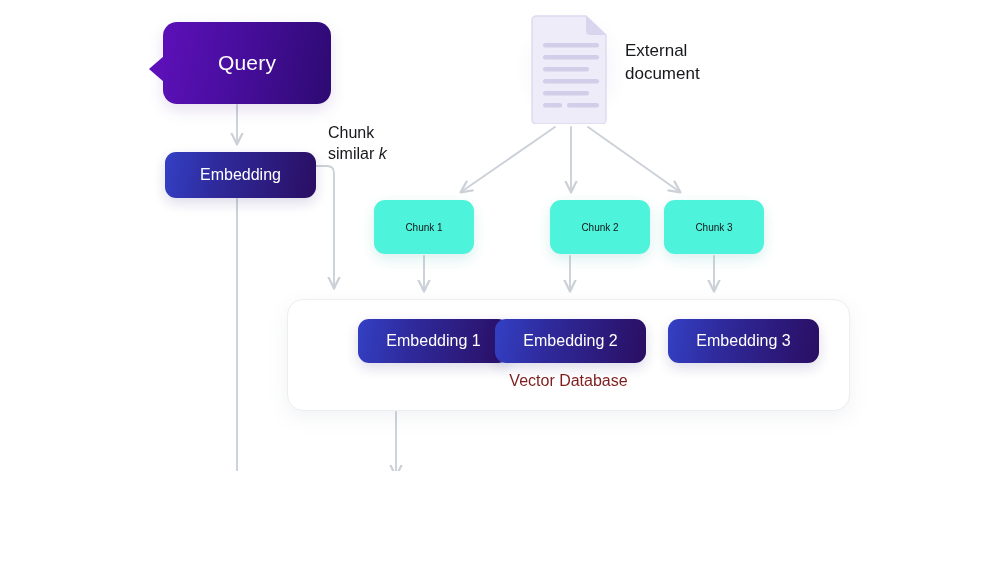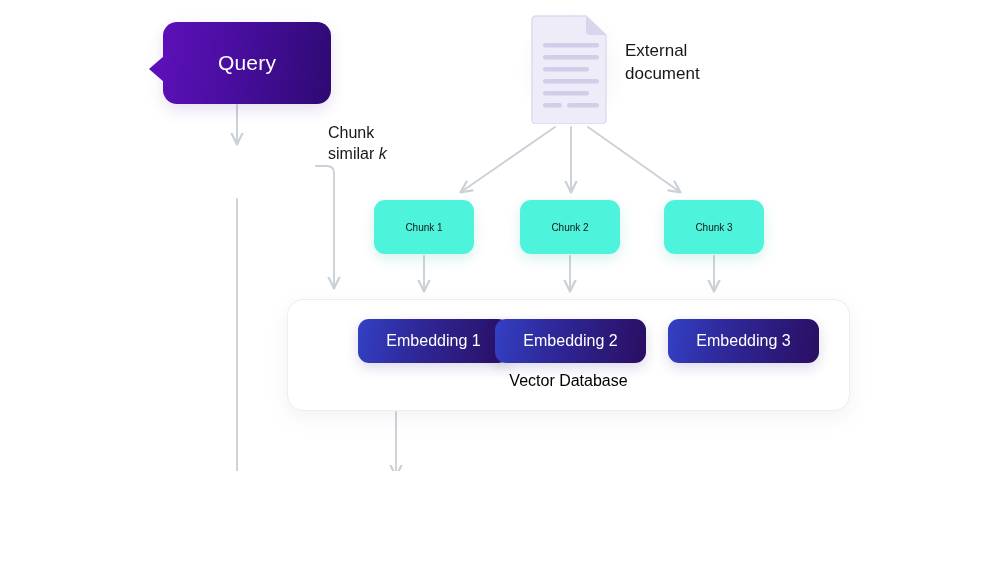--- a/index.html
+++ b/index.html
@@ -100,41 +100,41 @@
   .chunk {
     width: 100px; height: 54px;
     top: 200px;
     border-radius: 11px;
     background: #4df3da;
     color: #14161a;
     font-size: 10px;
     box-shadow: 0 5px 13px rgba(40,180,160,.18);
   }
   #chunk-1 { left: 374px; }
-  #chunk-2 { left: 520px; }
+  #chunk-2 { left: 550px; }
   #chunk-3 { left: 664px; }
 
   
   #vector-db {
     position: absolute;
     left: 287px; top: 299px;
     width: 563px; height: 112px;
     background: #ffffff;
     border: 1px solid #eceef1;
     border-radius: 16px;
     box-shadow: 0 6px 20px rgba(120,125,150,.10);
     box-sizing: border-box;
   }
   #vector-db-label {
     position: absolute;
     left: 0; right: 0;
     top: 72px;
     text-align: center;
     font-size: 16px;
-    color: #000000;
+    color: #7f1d1d;
   }
 
   
   #document-icon {
     position: absolute;
     left: 528px; top: 12px;
     width: 85px; height: 112px;
   }
   #document-glow {
     position: absolute;
@@ -190,20 +190,23 @@
 
       <path d="M 396 412 L 396 476"></path>
     </g>
   </svg>
 
   <div class="node bubble" id="query-node">
     <span class="tail"></span>
     <span>Query</span>
   </div>
 
+  <div class="node embed" id="embedding-node">
+    <span>Embedding</span>
+  </div>
 
   <div id="most-similar-label">
     <div>Chunk</div>
     <div><span>similar </span><span class="k">k</span></div>
   </div>
 
   <div id="document-glow"></div>
   <div id="document-icon">
     <svg viewBox="0 0 85 112" width="85" height="112">
       <path d="M8 4 h50 l20 19 v85 a4 4 0 0 1 -4 4 h-66 a4 4 0 0 1 -4 -4 v-100 a4 4 0 0 1 4 -4 z" fill="#eeecf8" stroke="#ddd9ef" stroke-width="1.4" stroke-linejoin="round"></path>

